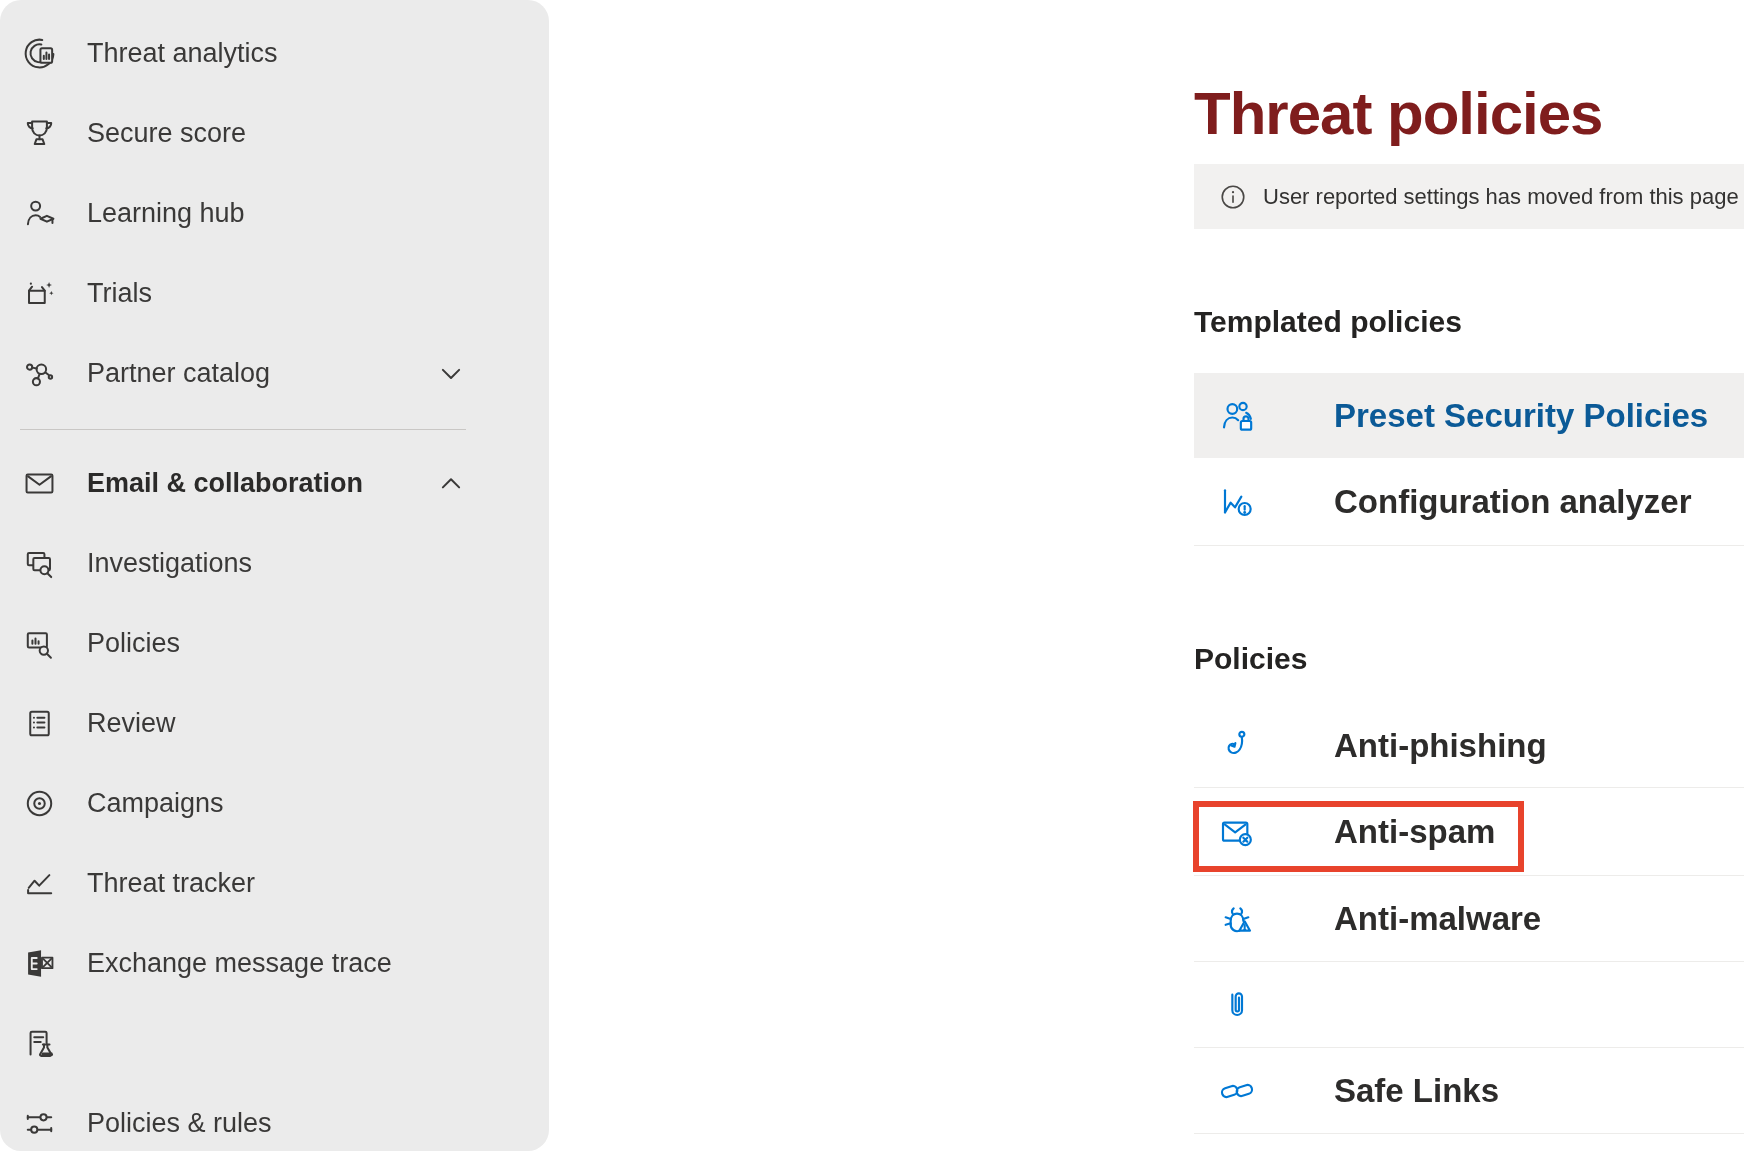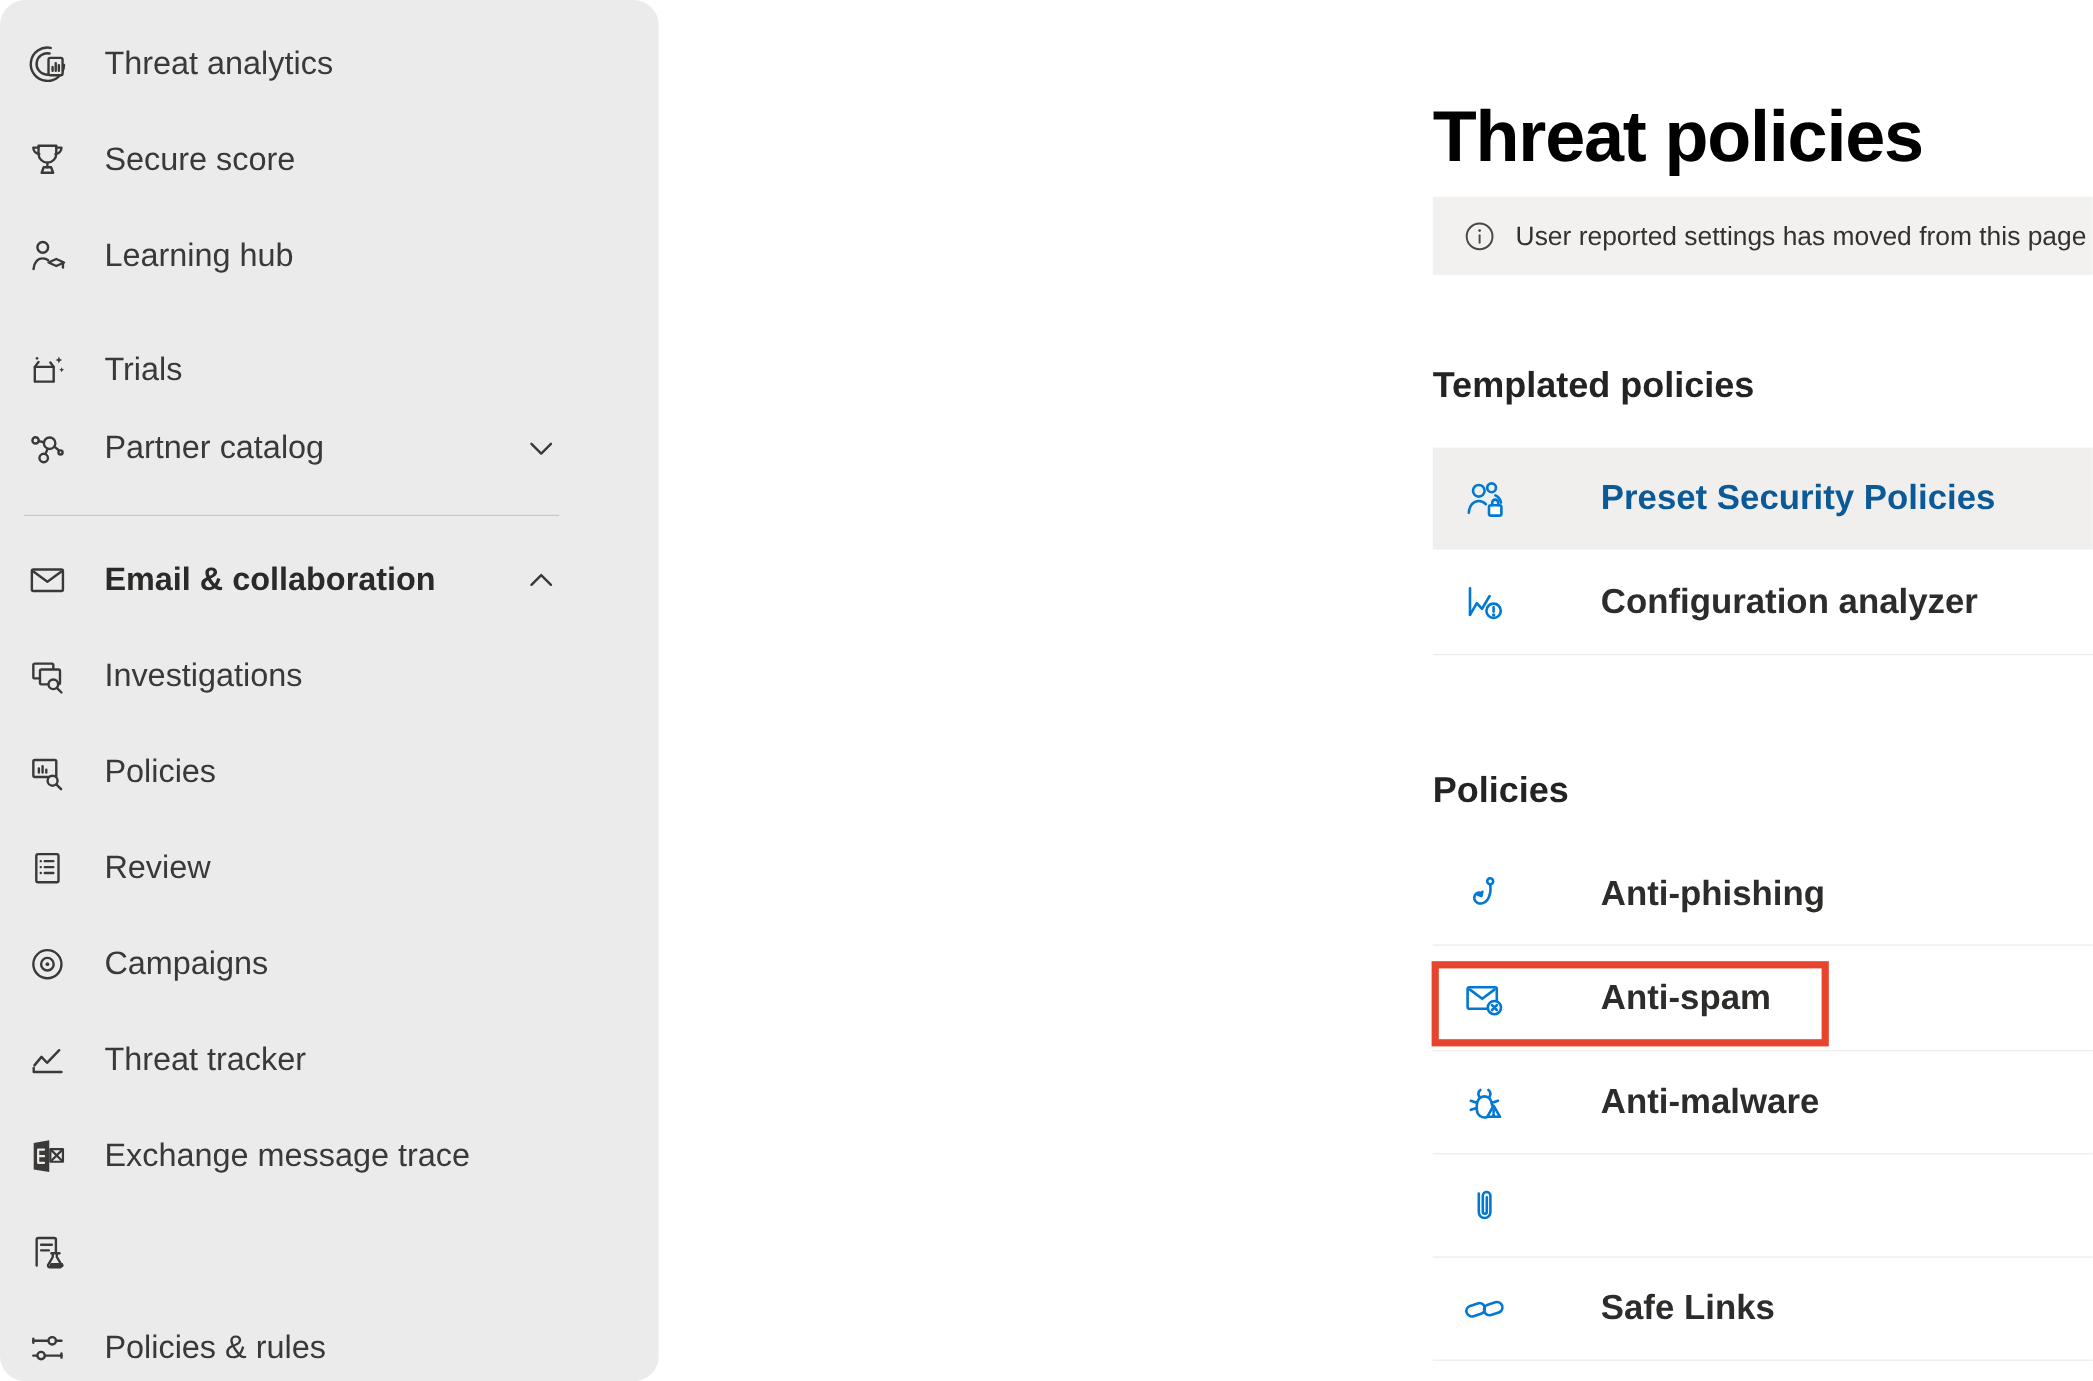--- a/index.html
+++ b/index.html
@@ -17,34 +17,34 @@
   .nav-item .nicon{position:absolute;left:21px;width:37px;height:37px;color:#3a3938;display:flex;align-items:center;justify-content:center;}
   .nav-item .nicon svg{width:37px;height:37px;}
   .nav-item .nlabel{position:absolute;left:87px;font-size:27px;color:#3a3938;white-space:nowrap;}
   .nav-item .nlabel.bold{font-weight:700;color:#2b2a29;}
   .nav-chevron{position:absolute;left:436px;top:50%;transform:translateY(-50%);width:30px;height:30px;color:#3a3938;}
   .nav-chevron svg{width:30px;height:30px;}
   .side-divider{position:absolute;left:20px;top:429px;width:446px;height:0;border-top:1px solid #c9c7c5;}
 
   
   .main{position:absolute;left:549px;top:0;width:1195px;height:1151px;background:#fff;}
-  .page-title{position:absolute;left:645px;top:42px;font-size:60px;line-height:64px;font-weight:700;color:#000000;letter-spacing:-1px;}
+  .page-title{position:absolute;left:645px;top:42px;font-size:60px;line-height:64px;font-weight:700;color:#7f1d1d;letter-spacing:-1px;}
   .banner{position:absolute;left:645px;top:164px;width:895px;height:65px;background:var(--banner_bg);display:flex;align-items:center;box-sizing:border-box;padding-left:24px;}
   .banner .binfo{width:30px;height:30px;color:#4a4846;flex:0 0 auto;}
   .banner .binfo svg{width:30px;height:30px;}
   .banner .btext{margin-left:15px;font-size:22px;color:#333231;white-space:nowrap;}
 
   .section-heading{position:absolute;left:645px;font-size:30px;font-weight:700;color:#242322;white-space:nowrap;}
   .h-templated{top:305px;text-align:center;}
   .h-policies{top:642px;text-align:right;}
 
   .lrow{position:absolute;left:645px;width:1099px;box-sizing:border-box;}
   .lrow .ricon{position:absolute;left:23px;top:50%;transform:translateY(-50%);width:40px;height:40px;color:var(--accent_blue);}
   .lrow .ricon svg{width:40px;height:40px;}
-  .lrow .rname{position:absolute;left:140px;top:50%;transform:translateY(-50%);font-size:29px;font-weight:700;color:#2d2c2b;white-space:nowrap;cursor:pointer;}
+  .lrow .rname{position:absolute;left:140px;top:50%;transform:translateY(-50%);font-size:33px;font-weight:700;color:#2d2c2b;white-space:nowrap;cursor:pointer;}
   .lrow .rname.linkblue{color:var(--link_dark_blue);}
   .divided{border-bottom:1px solid #edecea;}
   .grayrow{background:var(--row_highlight_bg);}
 
   .t-row1{top:373px;height:85px;}
   .t-row2{top:458px;height:88px;}
   .p-row1{top:704px;height:84px;}
   .p-row2{top:788px;height:88px;}
   .p-row3{top:876px;height:86px;}
   .p-row4{top:962px;height:86px;}
@@ -95,21 +95,21 @@
         <svg viewBox="0 0 24 24">
             <circle class="s" cx="9.5" cy="7.2" r="2.9"></circle>
             <path class="s" d="M4.5 19c.2-3.6 2.3-5.8 5-5.8 1.1 0 2.1.3 2.9 1"></path>
             <path class="s" d="M12.6 15.4l4.2-1.9 4.2 1.9-4.2 1.9z"></path>
             <path class="s" d="M20.4 15.7v2.4"></path>
           </svg>
       </span>
       <span class="nlabel">Learning hub</span>
     </div>
 
-    <div class="nav-item" style="top:268px">
+    <div class="nav-item" style="top:253px">
       <span class="nicon">
         <svg viewBox="0 0 24 24">
             <path class="s" d="M5.2 10.2h10.2v8H5.2z"></path>
             <path class="s" d="M5.2 10.2l2-2.6M15.4 10.2l-1.8-2.4"></path>
             <path class="sf" d="M18.2 4.6l.55 1.35L20.1 6.5l-1.35.55-.55 1.35-.55-1.35L16.3 6.5l1.35-.55z"></path>
             <path class="sf" d="M19.7 10.4l.4 1 1 .4-1 .4-.4 1-.4-1-1-.4 1-.4z"></path>
             <circle class="sf" cx="6.4" cy="5.6" r="0.7"></circle>
           </svg>
       </span>
       <span class="nlabel">Trials</span>

